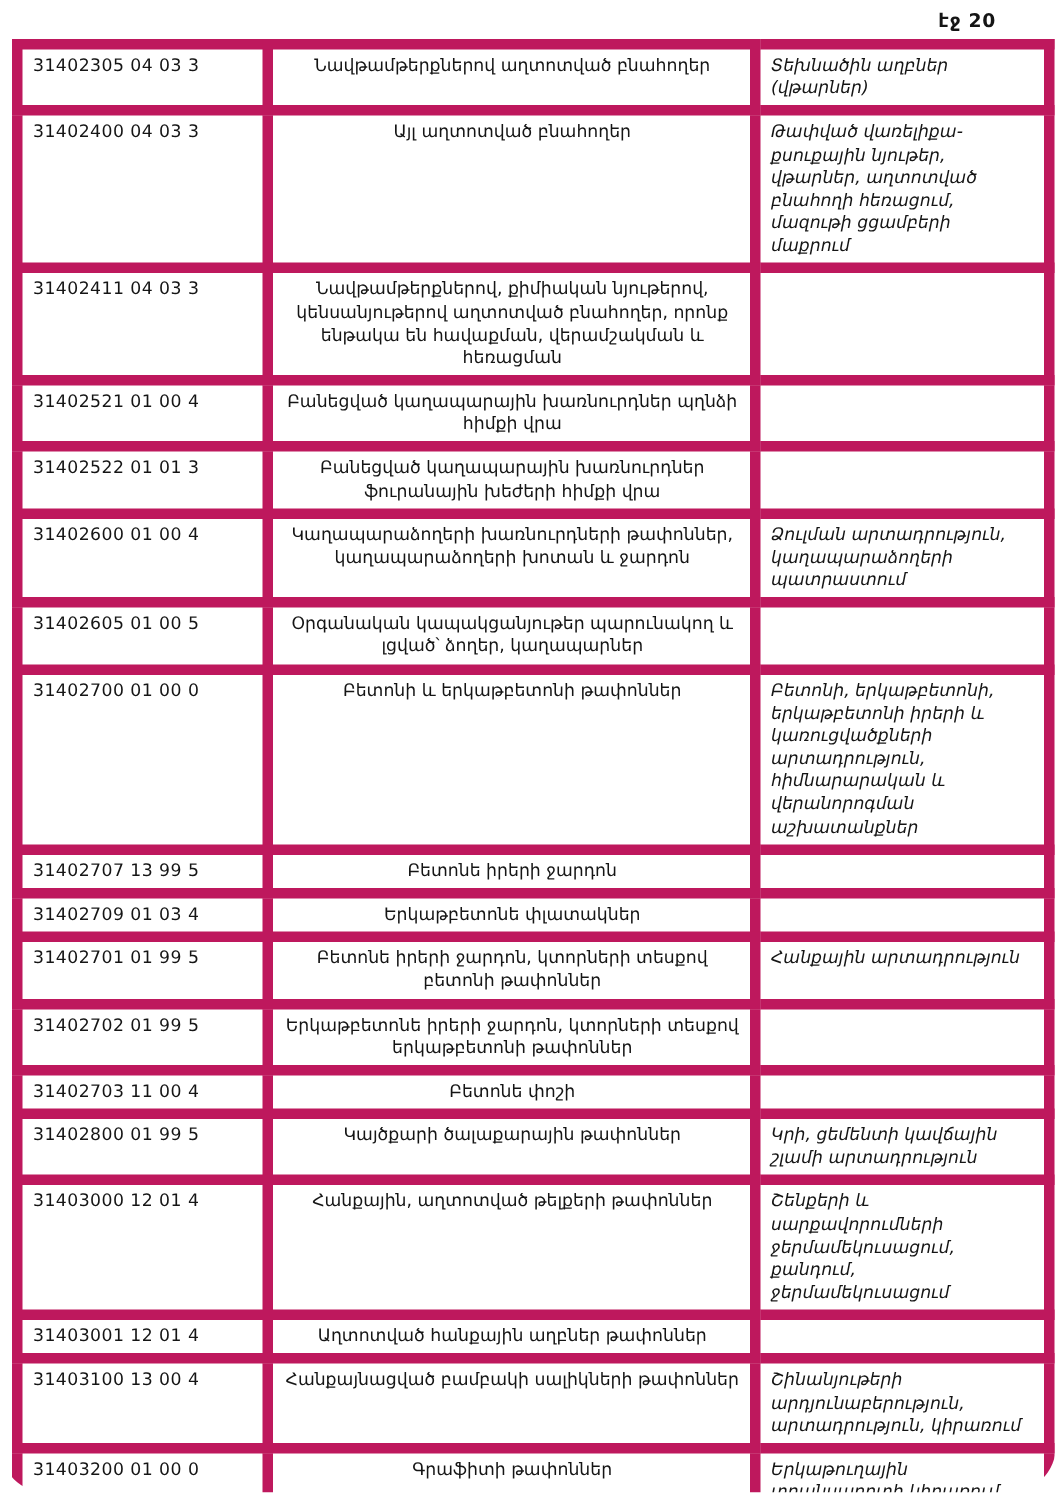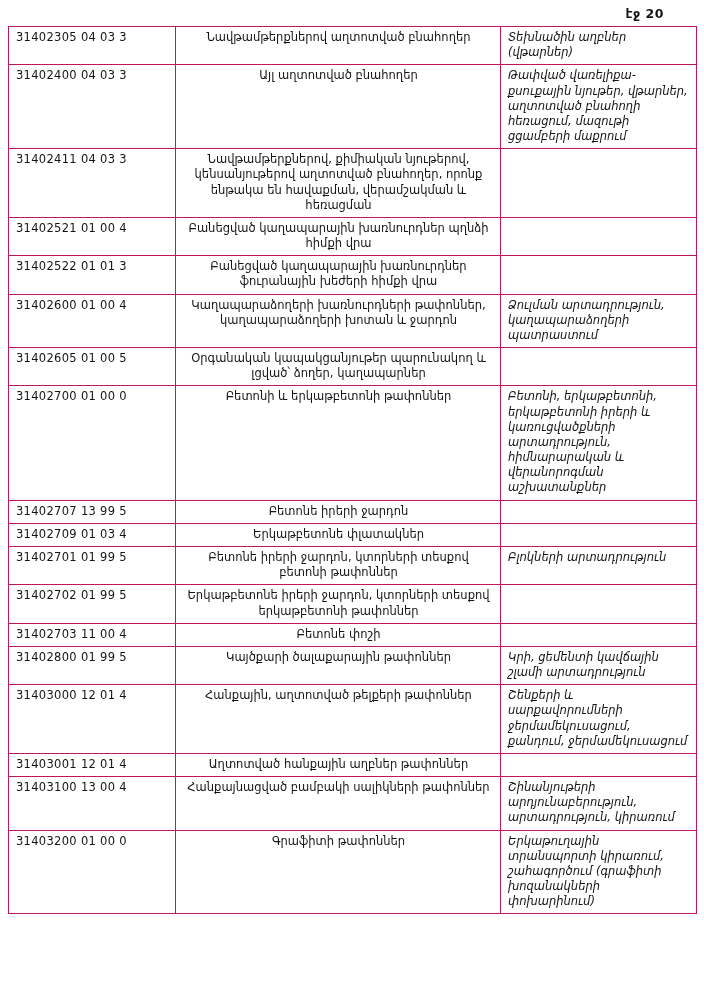--- a/index.html
+++ b/index.html
@@ -28,21 +28,21 @@
     line-height: 20px;
     letter-spacing: 0.5px;
   }
   table.waste-table {
     border-collapse: collapse;
     table-layout: fixed;
     width: 688px;
     margin-top: 2px;
   }
   table.waste-table td {
-    border: 1px solid #be185d;
+    border: 7px solid #be185d;
     vertical-align: top;
     font-size: 11.5px;
     line-height: 1.32;
     padding: 3px 6px 4px 7px;
     word-wrap: break-word;
   }
   td.code-cell {
     white-space: nowrap;
     letter-spacing: 0.3px;
     padding-left: 9px;
@@ -113,21 +113,21 @@
           <td class="note-cell"></td>
         </tr>
         <tr>
           <td class="code-cell">31402709 01 03 4</td>
           <td class="description-cell">Երկաթբետոնե փլատակներ</td>
           <td class="note-cell"></td>
         </tr>
         <tr>
           <td class="code-cell">31402701 01 99 5</td>
           <td class="description-cell">Բետոնե իրերի ջարդոն, կտորների տեսքով բետոնի թափոններ</td>
-          <td class="note-cell">Բլոկների արտադրություն</td>
+          <td class="note-cell">Հանքային արտադրություն</td>
         </tr>
         <tr>
           <td class="code-cell">31402702 01 99 5</td>
           <td class="description-cell">Երկաթբետոնե իրերի ջարդոն, կտորների տեսքով երկաթբետոնի թափոններ</td>
           <td class="note-cell"></td>
         </tr>
         <tr>
           <td class="code-cell">31402703 11 00 4</td>
           <td class="description-cell">Բետոնե փոշի</td>
           <td class="note-cell"></td>

